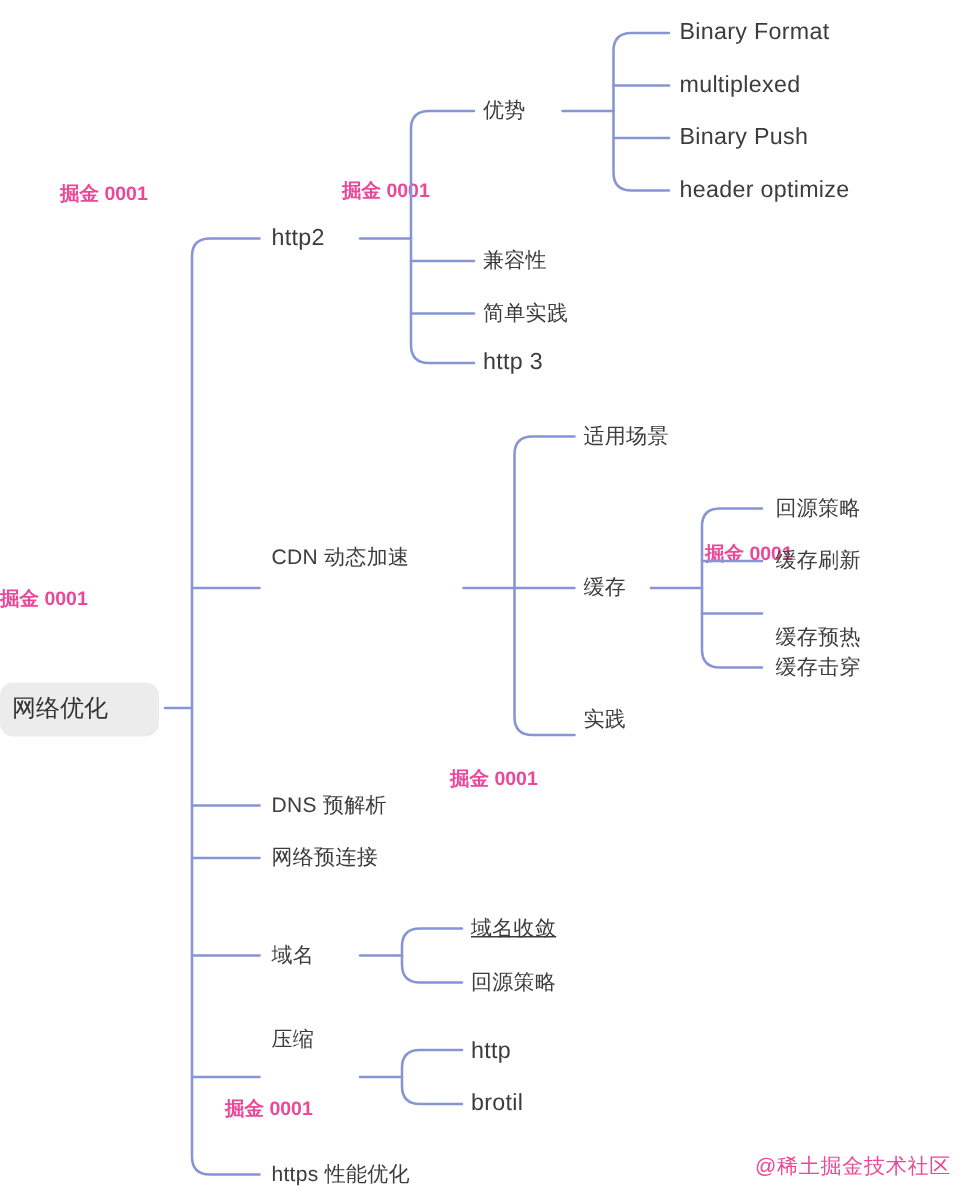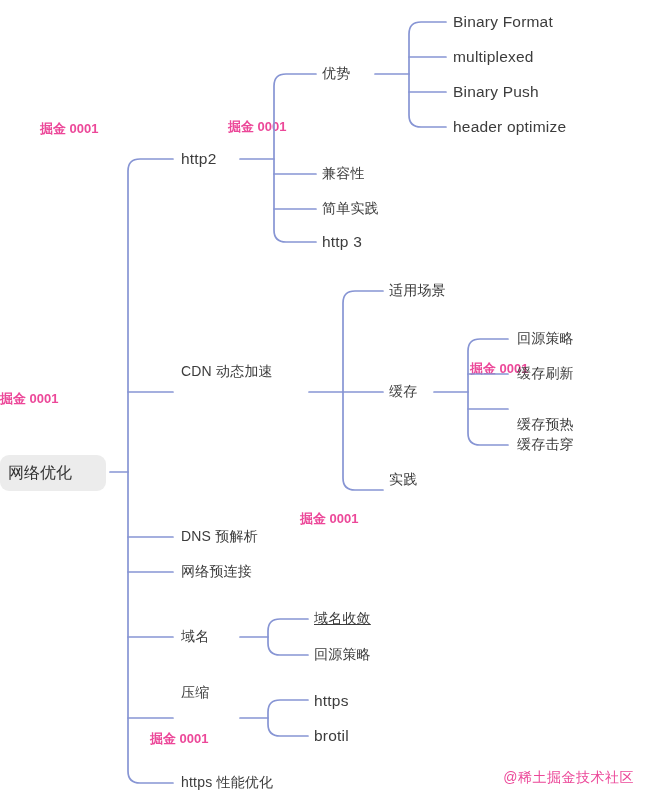--- a/index.html
+++ b/index.html
@@ -142,21 +142,21 @@
   <div class="node-label cjk" style="left:389px;top:283px;">适用场景</div>
 
   <div class="node-label cjk" style="left:389px;top:384px;">缓存</div>
 
   <div class="node-label cjk" style="left:389px;top:472px;">实践</div>
 
   <div class="node-label cjk" style="left:314px;top:611px;text-decoration:underline;">域名收敛</div>
 
   <div class="node-label cjk" style="left:314px;top:647px;">回源策略</div>
 
-  <div class="node-label" style="left:314px;top:693px;">https</div>
+  <div class="node-label" style="left:314px;top:693px;">http</div>
 
   <div class="node-label" style="left:314px;top:728px;">brotil</div>
 
   <div class="node-label" style="left:453px;top:14px;">Binary Format</div>
 
   <div class="node-label" style="left:453px;top:49px;text-align:right;">multiplexed</div>
 
   <div class="node-label" style="left:453px;top:84px;">Binary Push</div>
 
   <div class="node-label" style="left:453px;top:119px;">header optimize</div>

